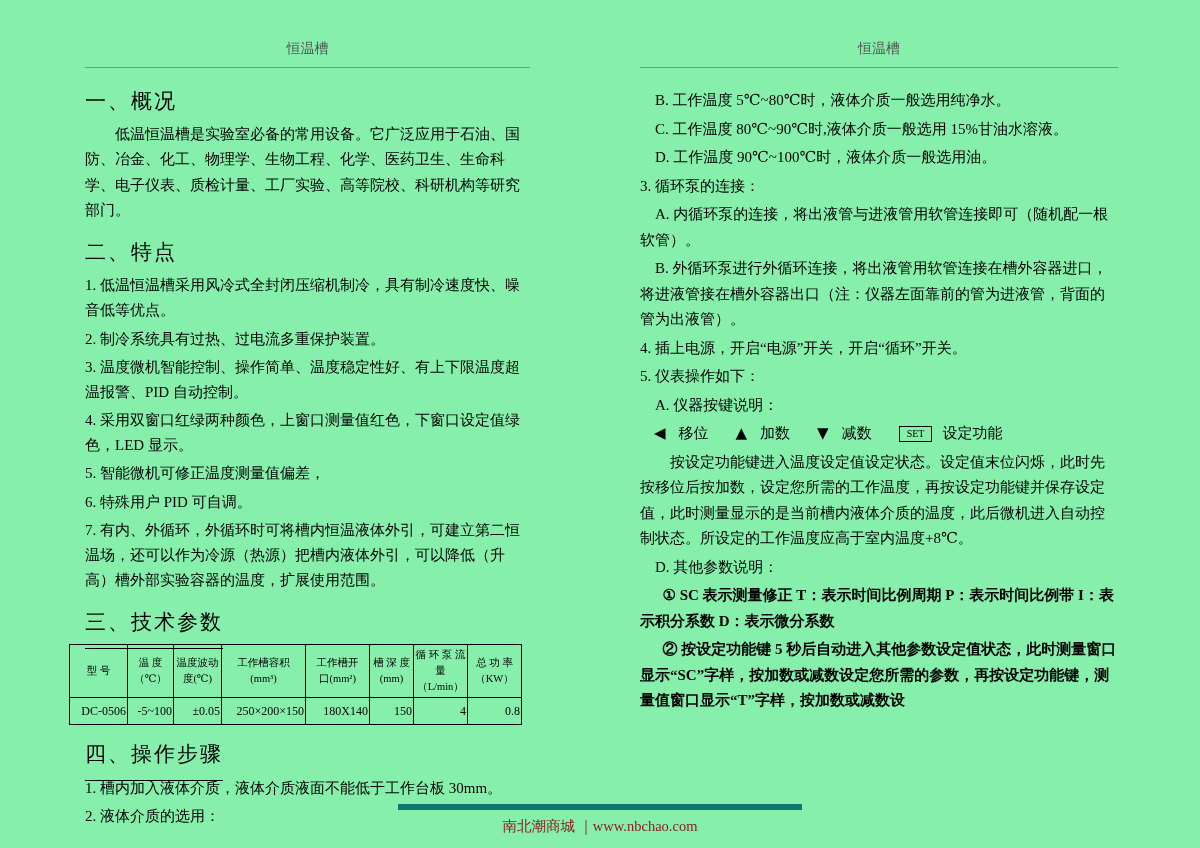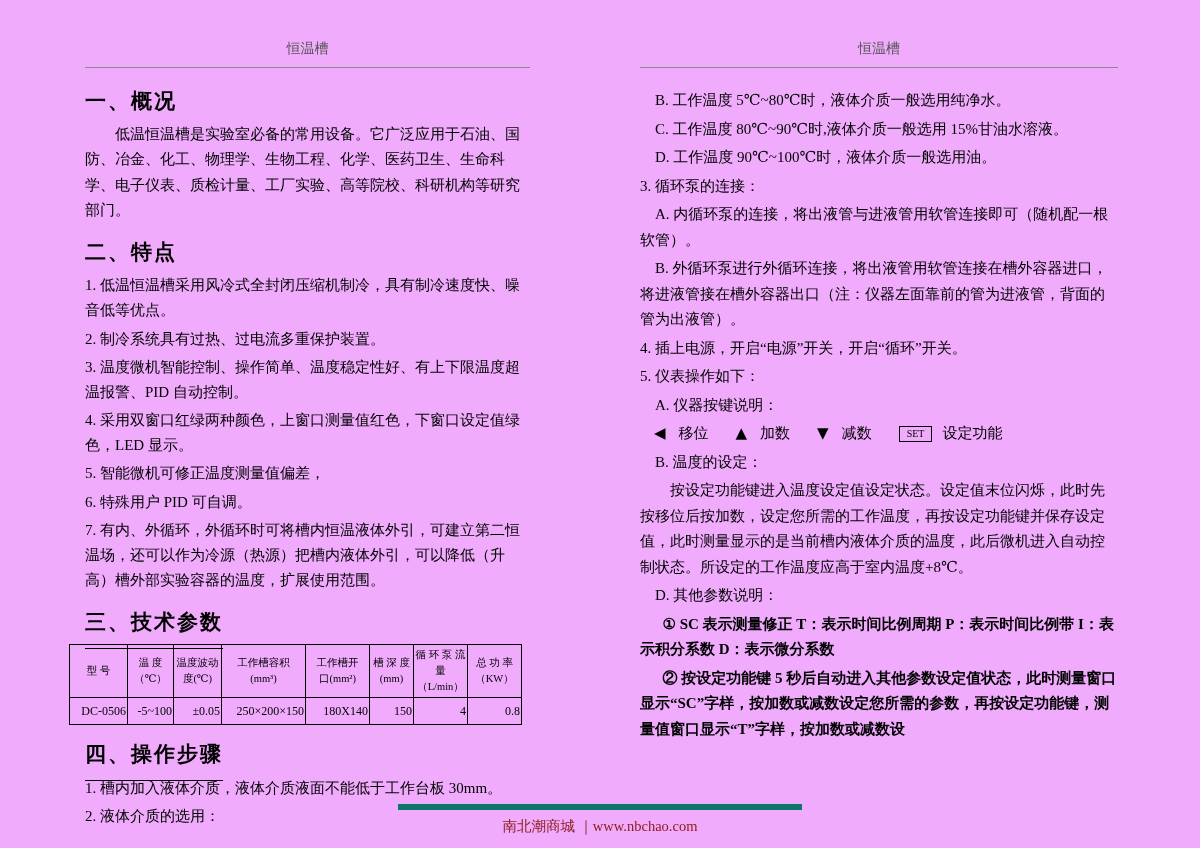--- a/index.html
+++ b/index.html
@@ -2,39 +2,39 @@
 <html><head>
 <meta charset="utf-8">
 <style>
   * { box-sizing: border-box; margin: 0; padding: 0; }
   html, body { width: 1200px; height: 848px; }
   body {
     background: #ffffff;
     font-family: "Liberation Serif", "DejaVu Serif", serif;
     color: #000;
   }
-  .page { position: relative; width: 1200px; height: 848px; overflow: hidden; background: #f0abfc; }
+  .page { position: relative; width: 1200px; height: 848px; overflow: hidden; background: #86efac; }
 
   
   .running-head {
     position: absolute; top: 40px; text-align: center;
     font-size: 14px; color: #555;
     border-bottom: 1px solid #8a8a8a; padding-bottom: 9px;
   }
   .running-head.left  { left: 85px;  width: 445px; }
   .running-head.right { left: 640px; width: 478px; }
 
   
   .col { position: absolute; top: 88px; font-size: 15px; }
   .col-left  { left: 85px;  width: 445px; line-height: 1.68; }
   .col-right { left: 640px; width: 478px; line-height: 1.7; }
 
   h2.sec {
     font-family: "Liberation Sans", "DejaVu Sans", sans-serif;
-    font-weight: bold; font-size: 21px; letter-spacing: 2px;
+    font-weight: normal; font-size: 21px; letter-spacing: 2px;
     margin: 16px 0 9px 0; line-height: 1.2;
   }
   h2.sec:first-child { margin-top: 0; }
   h2.sec .sec-text.underlined { border-bottom: 1.5px solid #000; padding-bottom: 15px; }
 
   p.para { margin: 0 0 3px 0; }
   .indent2 { text-indent: 2em; }
   .ind1    { text-indent: 1em; }
   .ind15   { text-indent: 1.5em; font-weight: bold; }
 
@@ -193,21 +193,20 @@
       <span class="key-icon">◀</span>
       <span class="key-label">移位</span>
       <span class="key-icon">▲</span>
       <span class="key-label">加数</span>
       <span class="key-icon">▼</span>
       <span class="key-label">减数</span>
       <span class="set-box">SET</span>
       <span class="key-label">设定功能</span>
     </div>
 
-    <p class="para ind1">B. 温度的设定：</p>
     <p class="para indent2">按设定功能键进入温度设定值设定状态。设定值末位闪烁，此时先按移位后按加数，设定您所需的工作温度，再按设定功能键并保存设定值，此时测量显示的是当前槽内液体介质的温度，此后微机进入自动控制状态。所设定的工作温度应高于室内温度+8℃。</p>
     <p class="para ind1">D. 其他参数说明：</p>
     <p class="para ind15">① SC 表示测量修正   T：表示时间比例周期   P：表示时间比例带    I：表示积分系数   D：表示微分系数</p>
     <p class="para ind15">② 按设定功能键 5 秒后自动进入其他参数设定值状态，此时测量窗口显示“SC”字样，按加数或减数设定您所需的参数，再按设定功能键，测量值窗口显示“T”字样，按加数或减数设</p>
   </div>
 
   <div class="footer">
     <div class="footer-inner">南北潮商城 ｜www.nbchao.com</div>
   </div>
 

